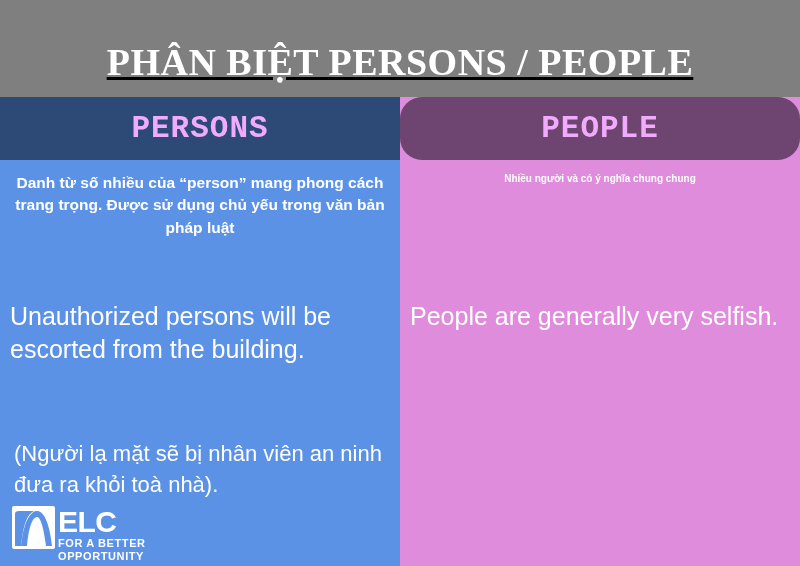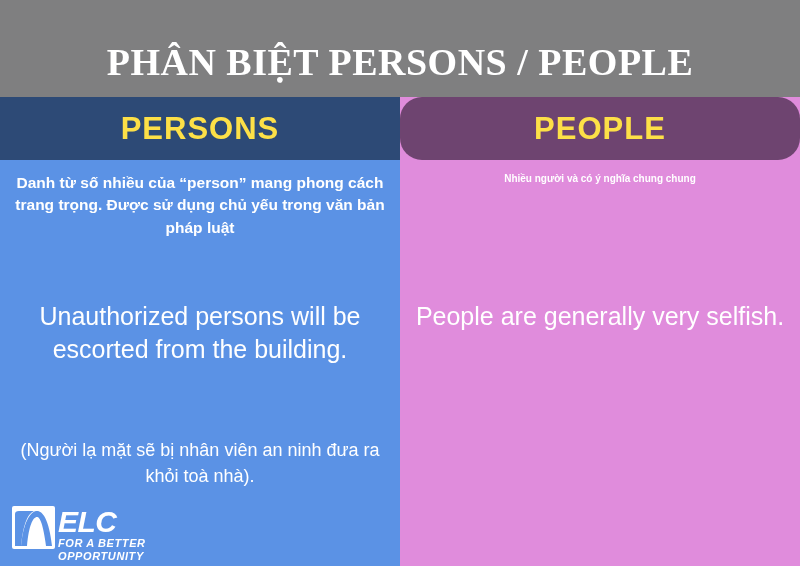--- a/index.html
+++ b/index.html
@@ -23,20 +23,21 @@
   
   .title-band {
     position: absolute;
     left: 0; top: 0;
     width: 800px;
     height: 124px;
     background: #7f7f80;
     display: flex;
     align-items: center;
     justify-content: center;
+    text-decoration: underline;
   }
   .title-text {
     font-family: "Liberation Serif", "DejaVu Serif", serif;
     font-weight: bold;
     font-size: 38px;
     letter-spacing: 0.5px;
     color: #ffffff;
     text-align: center;
     white-space: nowrap;
     line-height: 1;
@@ -63,25 +64,25 @@
   .col-header {
     height: 63px;
     flex: 0 0 63px;
     display: flex;
     align-items: center;
     justify-content: center;
   }
   .col-header-left  { background: #2d4a76; }
   .col-header-right { background: #6e4470; border-radius: 22px; }
   .col-header-text {
-    font-family: Liberation Sans, sans-serif;
+    font-family: Liberation Mono, monospace;
     font-weight: bold;
     font-size: 31px;
     letter-spacing: 1px;
-    color: #fde047;
+    color: #f0abfc;
     line-height: 1;
   }
 
   .col-body {
     flex: 1 1 auto;
     position: relative;
     padding: 16px;
   }
 
   .definition {
@@ -97,36 +98,35 @@
   }
   .col-right .definition {
     font-size: 10px;
   }
 
   .example {
     position: absolute;
     left: 10px;
     right: 10px;
     top: 140px;
-    text-align: center;
+    text-align: left;
     color: #ffffff;
     font-weight: normal;
     font-size: 25px;
     line-height: 1.32;
   }
 
   .translation {
     position: absolute;
     left: 14px;
     right: 14px;
     top: 278px;
-    text-align: center;
     color: #ffffff;
     font-weight: normal;
-    font-size: 18px;
+    font-size: 22px;
     line-height: 1.42;
   }
   .col-right .translation {
     top: 286px;
   }
 
   
   .logo {
     position: absolute;
     left: 12px;
@@ -140,21 +140,20 @@
     height: 43px;
     position: relative;
     flex: 0 0 43px;
   }
   .logo-text-block {
     margin-left: 3px;
     display: flex;
     flex-direction: column;
     justify-content: flex-start;
     padding-top: 2px;
-    font-style: italic;
   }
   .logo-elc {
     font-family: "Liberation Sans", sans-serif;
     font-weight: bold;
     font-size: 30px;
     line-height: 0.92;
     color: #ffffff;
     letter-spacing: -0.5px;
   }
   .logo-tagline {

